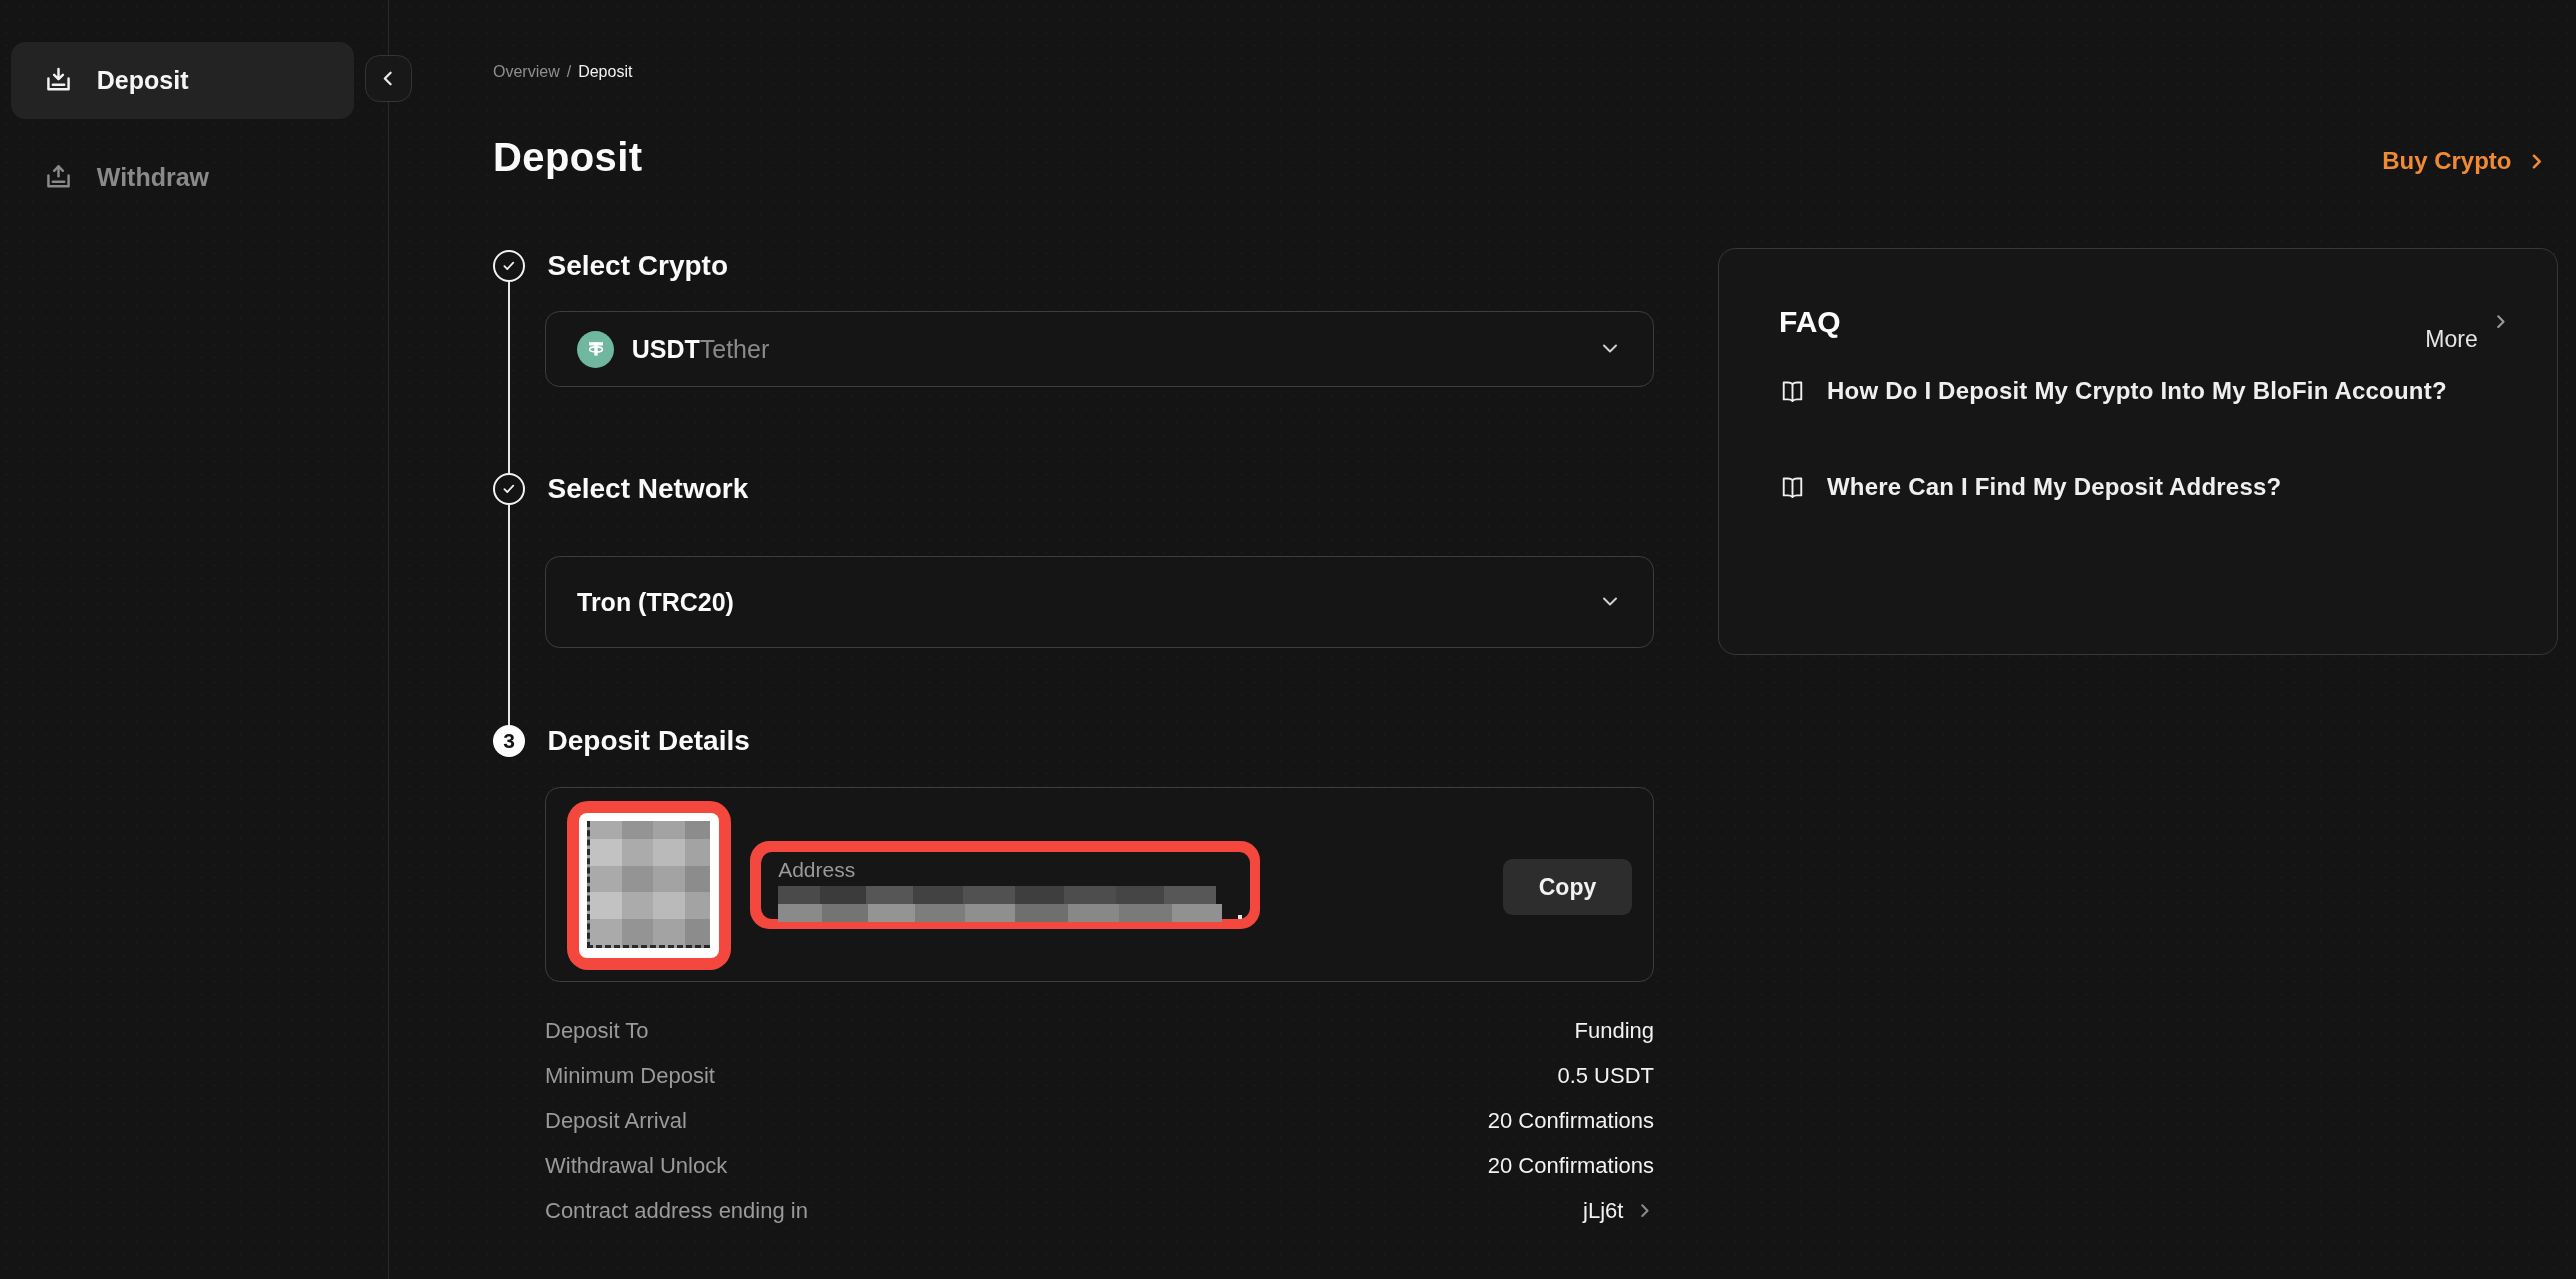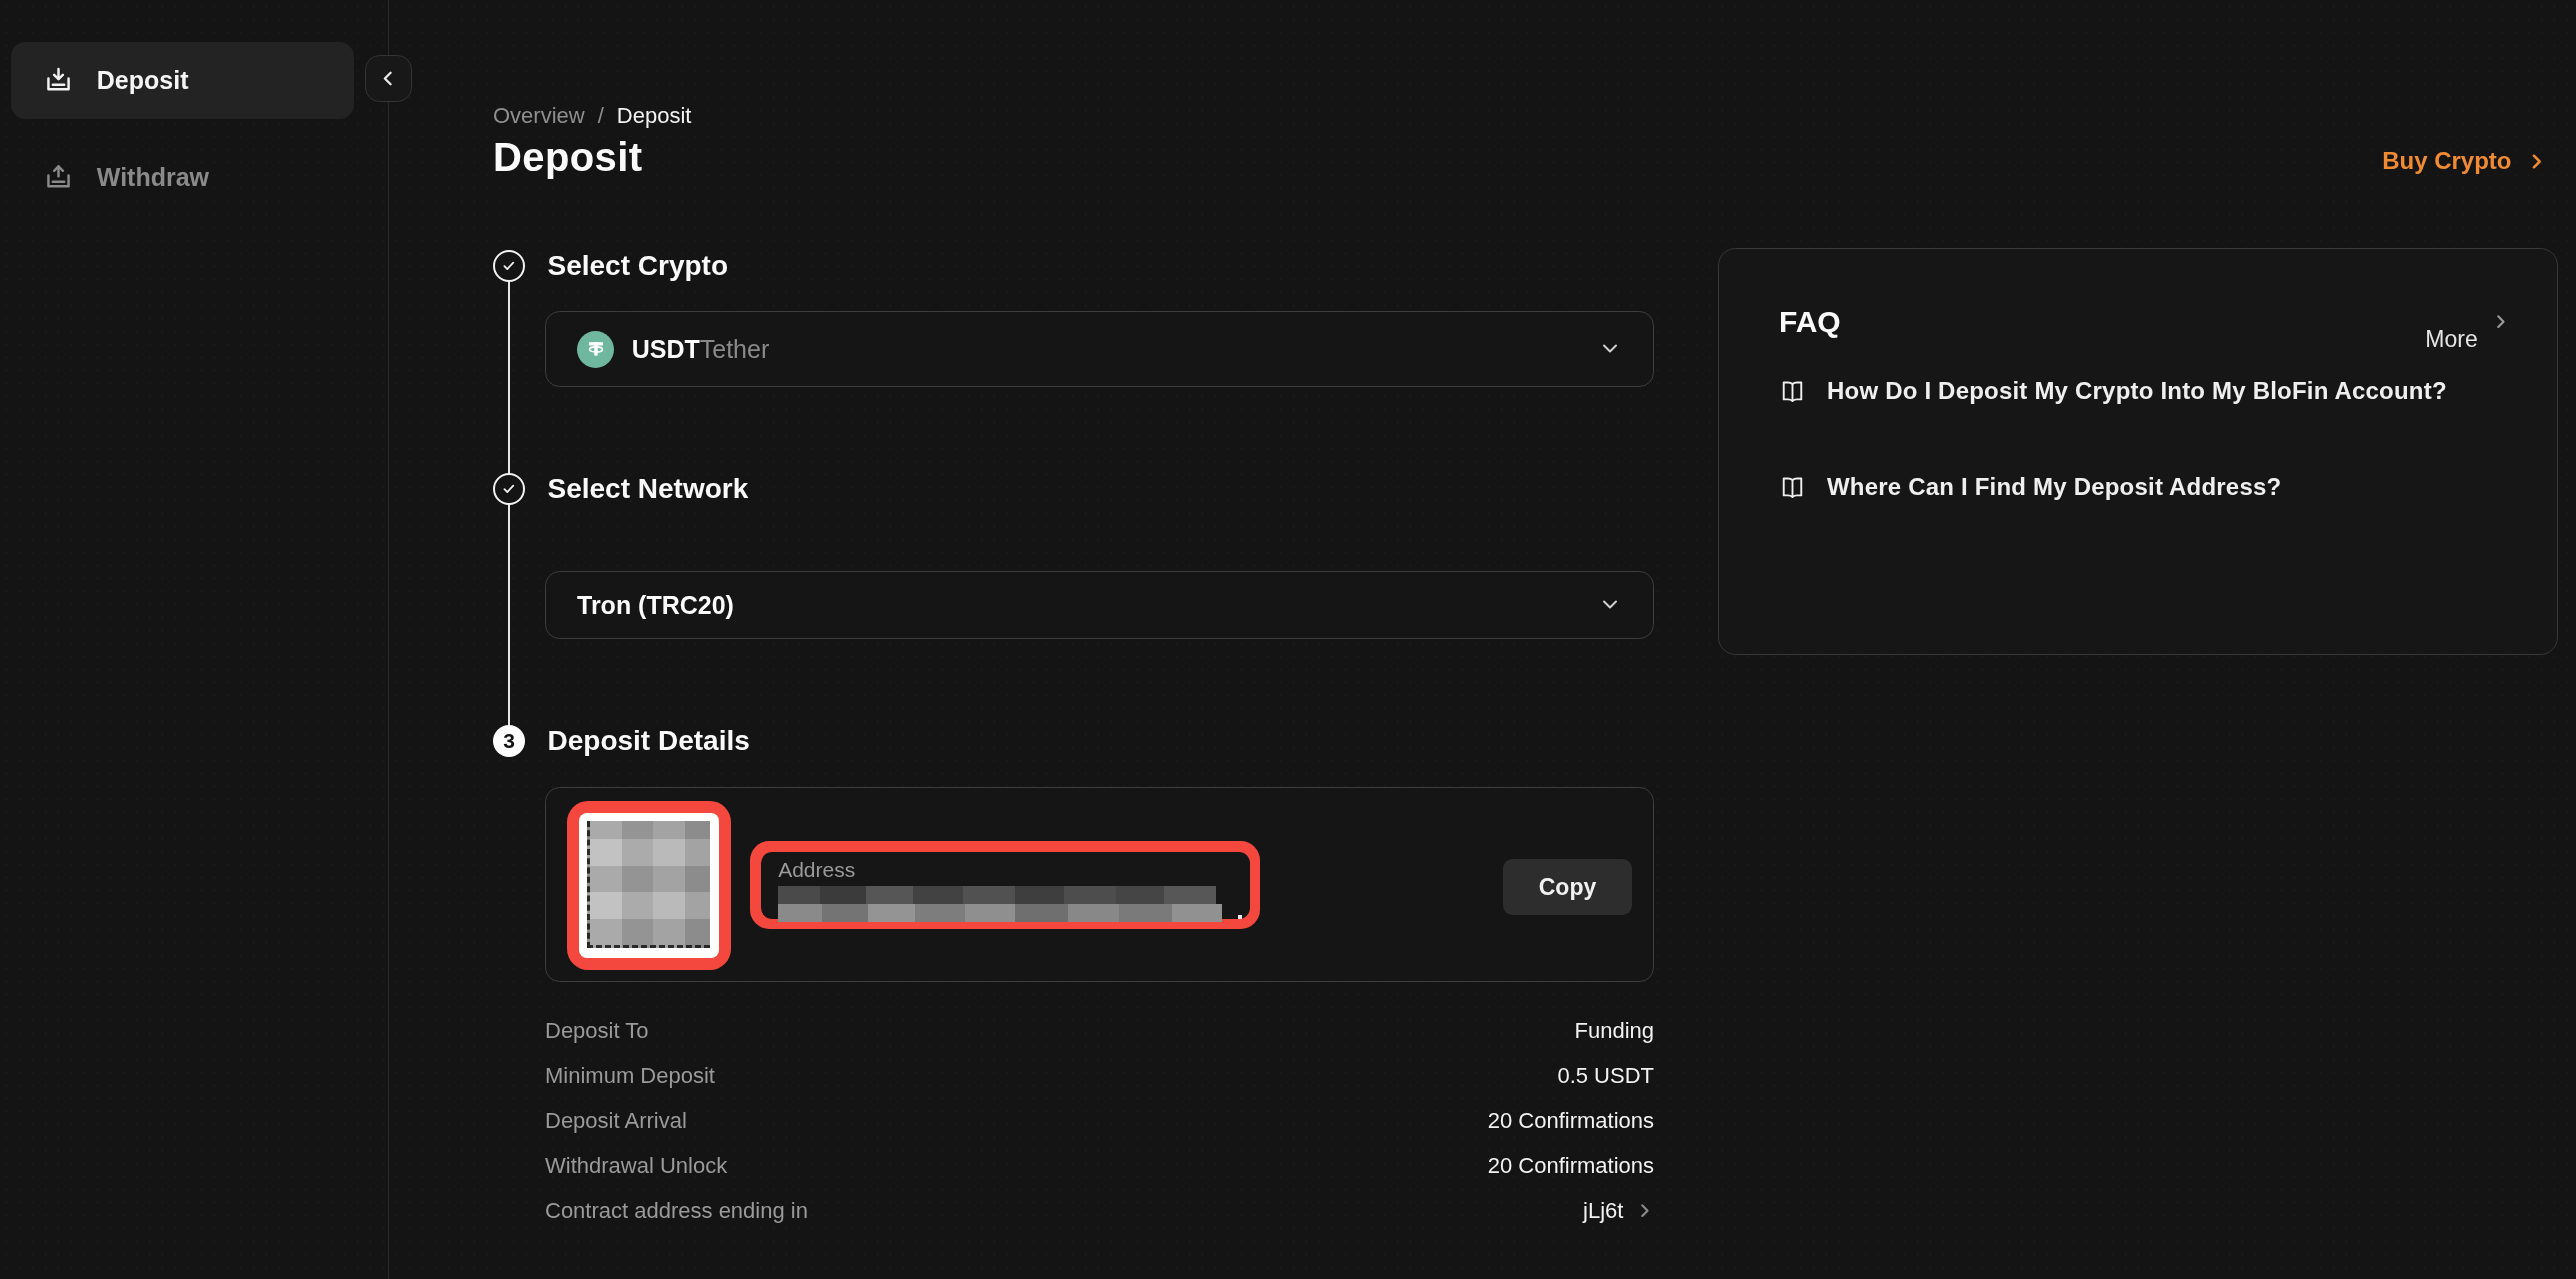--- a/index.html
+++ b/index.html
@@ -26,21 +26,21 @@
   .nav-item svg { width:31px; height:31px; }
 
   .collapse-btn {
     position:absolute; left:365px; top:55px; width:47px; height:47px;
     border-radius:14.5px; background:#181818; border:1.6px solid #343434;
     display:flex; align-items:center; justify-content:center; z-index:6; cursor:pointer;
   }
   .collapse-btn svg { width:21px; height:21px; }
 
   
-  .breadcrumb { position:absolute; left:493px; top:63px; display:flex; gap:13px; font-size:22px; color:#8f8f8f;margin-top:40px; }
+  .breadcrumb { position:absolute; left:493px; top:63px; display:flex; gap:7px; font-size:16px; color:#8f8f8f; }
   .breadcrumb .current { color:#f2f2f2; }
   .page-title { position:absolute; left:493px; top:135px; font-size:40px; font-weight:800; letter-spacing:0.4px; color:#fafafa; }
   .buy-crypto {
     position:absolute; top:147px; right:29px; display:flex; align-items:center; gap:14.5px;
     color:var(--accent-orange,#f08a33); font-size:24px; font-weight:700; cursor:pointer;
   }
   .buy-crypto svg { width:21px; height:21px; }
 
   
   .rail { position:absolute; left:508px; top:282px; width:1.6px; height:444px; background:#e6e6e6; }
@@ -212,21 +212,21 @@
 
 <div class="step-row" style="top:469px;">
   <div class="step-check">
     <svg viewBox="0 0 22 22" fill="none" stroke="#f2f2f2" stroke-width="2.2" stroke-linecap="round" stroke-linejoin="round">
         <path d="M5.5 11.4l3.6 3.6 7.4-8"></path>
       </svg>
   </div>
   <div class="step-title">Select Network</div>
 </div>
 
-<div class="select-box" style="top:571px; height:68px;">
+<div class="select-box" style="top:556px; height:92px;">
   <span class="network-name">Tron (TRC20)</span>
   <span class="chev">
     <svg viewBox="0 0 24 24" fill="none" stroke="#d0d0d0" stroke-width="2" stroke-linecap="round" stroke-linejoin="round">
         <path d="M6 9.5l6 6 6-6"></path>
       </svg>
   </span>
 </div>
 
 <div class="step-row" style="top:721px;">
   <div class="step-num">3</div>

